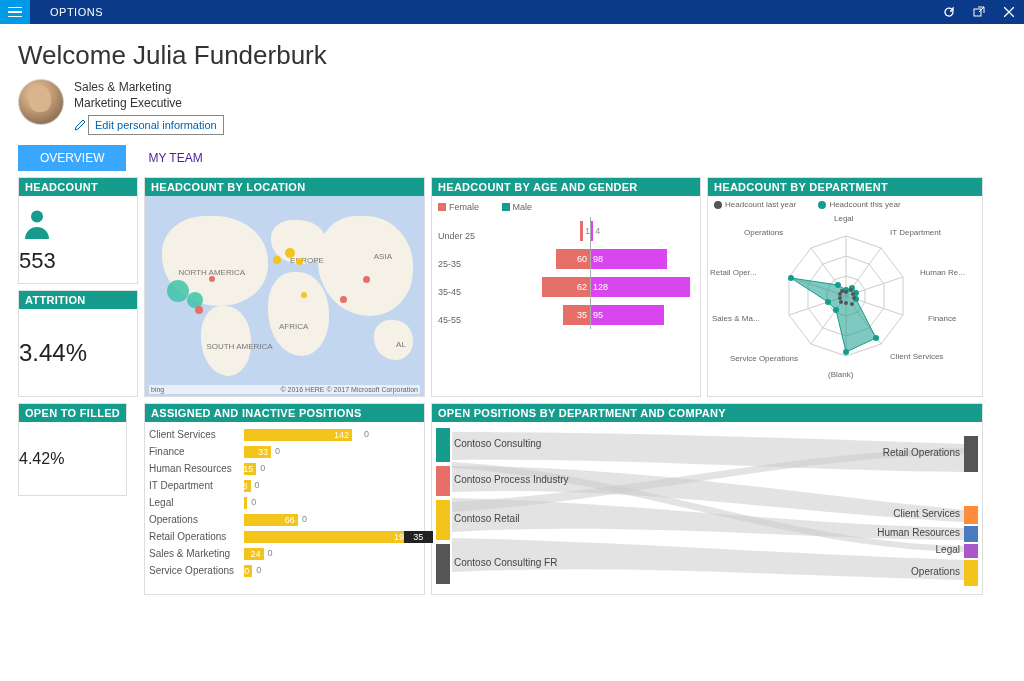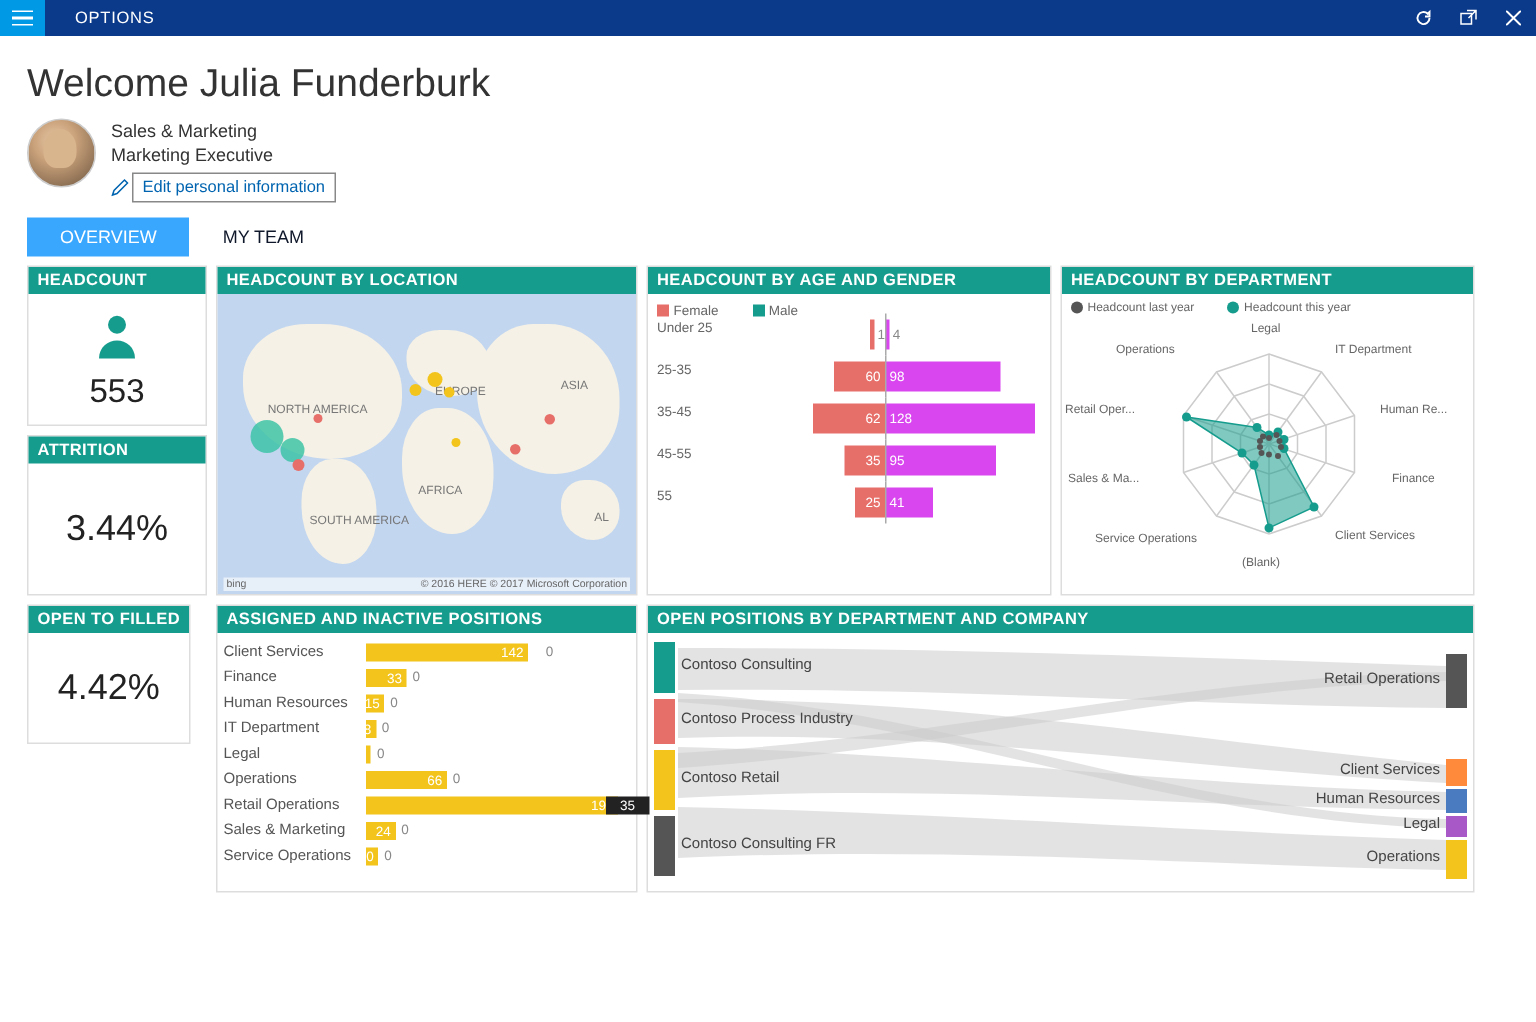--- a/index.html
+++ b/index.html
@@ -13,47 +13,47 @@
   .welcome { font-size: 26px; font-weight: 300; color: #333; }
   .profile-row { display: flex; align-items: flex-start; margin-top: 8px; }
   .avatar { width: 46px; height: 46px; border-radius: 50%; background: radial-gradient(circle at 40% 32%, #e7c9a7 0%, #caa27b 35%, #6b543e 100%); border:1px solid #ccc; position: relative; overflow:hidden;}
   .avatar::after{content:"";position:absolute;left:10px;top:6px;width:22px;height:26px;border-radius:50% 50% 40% 40%;background:#d9b58e;}
   .profile-info { margin-left: 10px; font-size: 12px; color: #333; }
   .profile-info div { line-height: 16px; }
   .edit-wrap { margin-top: 4px; display: inline-flex; align-items: center; }
   .pencil { width: 12px; height: 12px; margin-right: 2px; }
   .edit-link { display:inline-block; border: 1px solid #888; font-size: 11px; padding: 1px 6px; color: #0064b0; cursor:pointer;}
   .tabs { margin-top: 10px; display: flex; font-size: 12px; }
-  .tab { padding: 6px 22px; color: #0f172a; cursor:pointer; }
+  .tab { padding: 6px 22px; color: #4c1d95; cursor:pointer; }
   .tab.active { background: #3aa7ff; color: #fff; }
   .dashboard { display: grid; grid-template-columns: 120px 281px 270px 276px; grid-gap: 6px; margin-top:6px;}
   .tile { border: 1px solid #ddd; background:#fff; display:flex; flex-direction:column;}
   .tile-header, .tile-header2 { background: #169c8d; color: #fff; font-size: 11px; font-weight: bold; padding: 3px 6px; letter-spacing:.3px;}
-  .kpi-body { flex:1; display:flex; align-items:center; justify-content:center; flex-direction:column; font-size: 22px; font-weight: 300; color:#222;}
+  .kpi-body { flex:1; display:flex; align-items:flex-start; justify-content:center; flex-direction:column; font-size: 22px; font-weight: 300; color:#222;}
   .kpi-body .num { font-size: 22px; font-weight: bold; font-weight: 400;}
   .row1 .tile { height:220px;}
   .row1-left { display:flex; flex-direction:column; gap:6px;}
   .row1-left .tile{ height:107px;}
   .row2 { margin-top:6px; display:grid; grid-template-columns:120px 281px 552px; grid-gap:6px;}
   .row2 .tile { height:192px;}
   .row2-left { display:flex; flex-direction:row; gap:6px;}
   .row2-left .tile{height:93px;}
   .person-icon svg { width: 36px; height: 36px; fill:#169c8d;}
   
   .map-body{flex:1;position:relative;background:#c2d6ef; font-size:7px; color:#888;}
   .continent{position:absolute;background:#f5f1e6;border-radius:40% 50% 45% 55%;}
   .map-label{position:absolute;font-size:8px;color:#777;}
   .map-dot{position:absolute;border-radius:50%;}
   .map-attr{position:absolute;bottom:2px;left:4px;right:4px;display:flex;justify-content:space-between;font-size:7px;color:#666;background:rgba(255,255,255,.6);padding:1px 2px;}
   
   .agegender-body{flex:1;padding:6px;font-size:9px;color:#666;}
   .legend-dots{font-size:9px;}
   .legend-dots span{display:inline-flex;align-items:center;margin-right:10px;}
   .legend-dots i{width:8px;height:8px;display:inline-block;margin-right:3px;}
-  .ag-row{display:flex;align-items:flex-start;height:28px;}
+  .ag-row{display:flex;align-items:flex-end;height:28px;}
   .ag-cat{width:48px;flex:none;}
   .ag-track{flex:1;position:relative;height:20px;display:flex;}
   .ag-center{position:absolute;left:50%;top:-4px;bottom:-4px;width:1px;background:#aaa;}
   .ag-f{background:#e76f6a;height:20px;display:flex;align-items:center;justify-content:flex-end;padding-right:3px;color:#fff;font-size:9px;}
   .ag-m{background:#d946ef;height:20px;display:flex;align-items:center;justify-content:flex-start;padding-left:3px;color:#fff;font-size:9px;}
   
   .radar-body{flex:1;position:relative;font-size:8px;color:#666;}
   .radar-label{position:absolute;white-space:nowrap;}
   
   .assigned-body{flex:1;padding:4px;font-size:10px;color:#555;}
@@ -231,32 +231,20 @@
             </div>
             <div class="ag-row">
               <div class="ag-cat">45-55</div>
   <div class="ag-track">
                 <div class="ag-center"></div>
     <div style="width:50%;display:flex;justify-content:flex-end">
                   <div class="ag-f" style="width:27.34375px">35</div>
                 </div>
     <div style="width:50%;display:flex">
                   <div class="ag-m" style="width:74.21875px">95</div>
-                </div>
-  </div>
-            </div>
-            <div class="ag-row">
-              <div class="ag-cat">55</div>
-  <div class="ag-track">
-                <div class="ag-center"></div>
-    <div style="width:50%;display:flex;justify-content:flex-end">
-                  <div class="ag-f" style="width:19.53125px">25</div>
-                </div>
-    <div style="width:50%;display:flex">
-                  <div class="ag-m" style="width:32.03125px">41</div>
                 </div>
   </div>
             </div>
           </div>
       </div>
     </div>
 
     <div class="tile">
       <div class="tile-header">HEADCOUNT BY DEPARTMENT</div>
       <div class="radar-body">
@@ -326,21 +314,21 @@
         <span class="radar-label" style="left:36px;top:32px">Operations</span>
       </div>
     </div>
   </div>
 
   <div class="row2">
     <div class="row2-left">
       <div class="tile">
         <div class="tile-header">OPEN TO FILLED</div>
         <div class="kpi-body">
-            <div class="num" style="font-size:24px;font-weight:500">4.42%</div>
+            <div class="num" style="font-size:16px;font-weight:500">4.42%</div>
           </div>
       </div>
     </div>
 
     <div class="tile">
       <div class="tile-header">ASSIGNED AND INACTIVE POSITIONS</div>
       <div class="assigned-body" id="assigned-rows">
           <div class="assigned-row">
             <div class="assigned-name">Client Services</div>
   <div class="assigned-bars">

